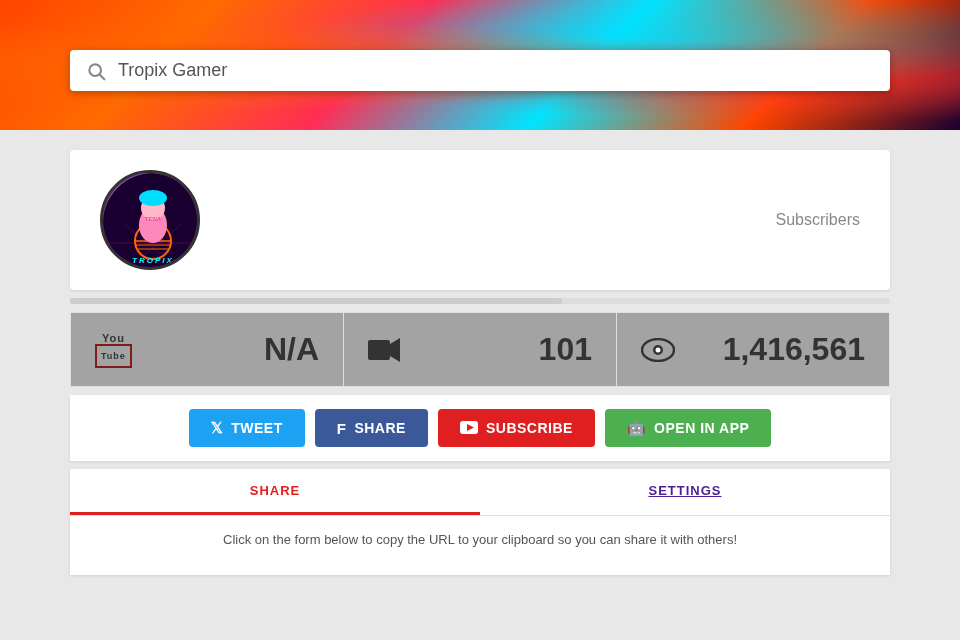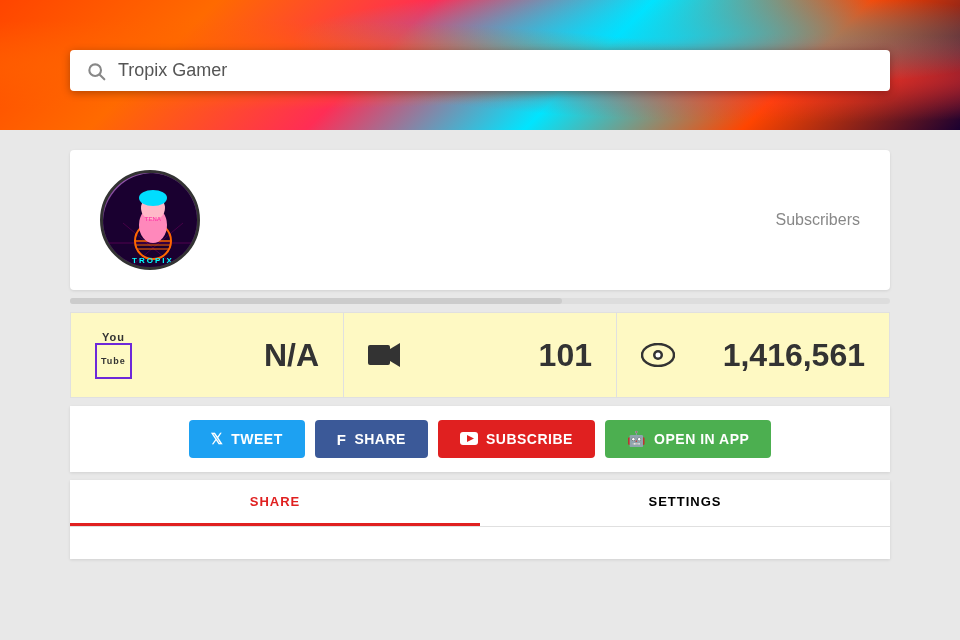--- a/index.html
+++ b/index.html
@@ -74,20 +74,21 @@
       display: flex;
       align-items: center;
       justify-content: space-between;
       box-shadow: 0 1px 3px rgba(0,0,0,0.1);
       margin-bottom: 8px;
     }
     .channel-left {
       display: flex;
       align-items: flex-end;
       gap: 20px;
+      font-style: italic;
     }
     .avatar-container {
       width: 100px;
       height: 100px;
       border-radius: 50%;
       overflow: hidden;
       border: 3px solid #333;
       flex-shrink: 0;
       background: radial-gradient(circle at 50% 40%, #ff69b4, #9b59b6 50%, #1a0030 100%);
       position: relative;
@@ -121,21 +122,21 @@
       border-radius: 3px;
     }
 
     
     .stats-row {
       display: flex;
       gap: 0;
       margin-bottom: 8px;
     }
     .stat-card {
-      background: #fef9c3;
+      background: #a3a3a3;
       border: 1px solid #e0e0e0;
       flex: 1;
       padding: 18px 24px;
       display: flex;
       align-items: center;
       justify-content: space-between;
     }
     .stat-card + .stat-card {
       border-left: none;
     }
@@ -151,22 +152,22 @@
     .yt-top {
       font-size: 11px;
       font-weight: bold;
       color: #333;
       letter-spacing: 1px;
     }
     .yt-bottom {
       font-size: 9px;
       font-weight: bold;
       color: #333;
-      border: 2px solid #6d28d9;
-      padding: 11px 4px;
+      border: 2px solid #7f1d1d;
+      padding: 5px 4px;
       letter-spacing: 1px;
     }
     .stat-value {
       font-size: 32px;
       font-weight: 700;
       color: #333;
     }
 
     
     .buttons-row {
@@ -217,21 +218,22 @@
       font-weight: 600;
       letter-spacing: 1px;
       cursor: pointer;
       color: #e02020;
       text-transform: uppercase;
     }
     .tab.active {
       border-bottom: 3px solid #e02020;
     }
     .tab-settings {
-      color: #000000;
+      color: #4c1d95;
+      text-decoration: underline;
     }
     .share-content {
       padding: 16px 20px;
       text-align: center;
     }
     .share-description {
       font-size: 13px;
       color: #555;
       margin-bottom: 12px;
     }
@@ -349,16 +351,17 @@
       <span>OPEN IN APP</span>
     </button>
   </div>
 
   <div class="tabs-section">
     <div class="tabs-header">
       <div class="tab active">SHARE</div>
       <div class="tab tab-settings">SETTINGS</div>
     </div>
     <div class="share-content">
+      <p class="share-description">Click on the form below to copy the URL to your clipboard so you can share it with others!</p>
     </div>
   </div>
 
 </div>
 
 </body></html>

